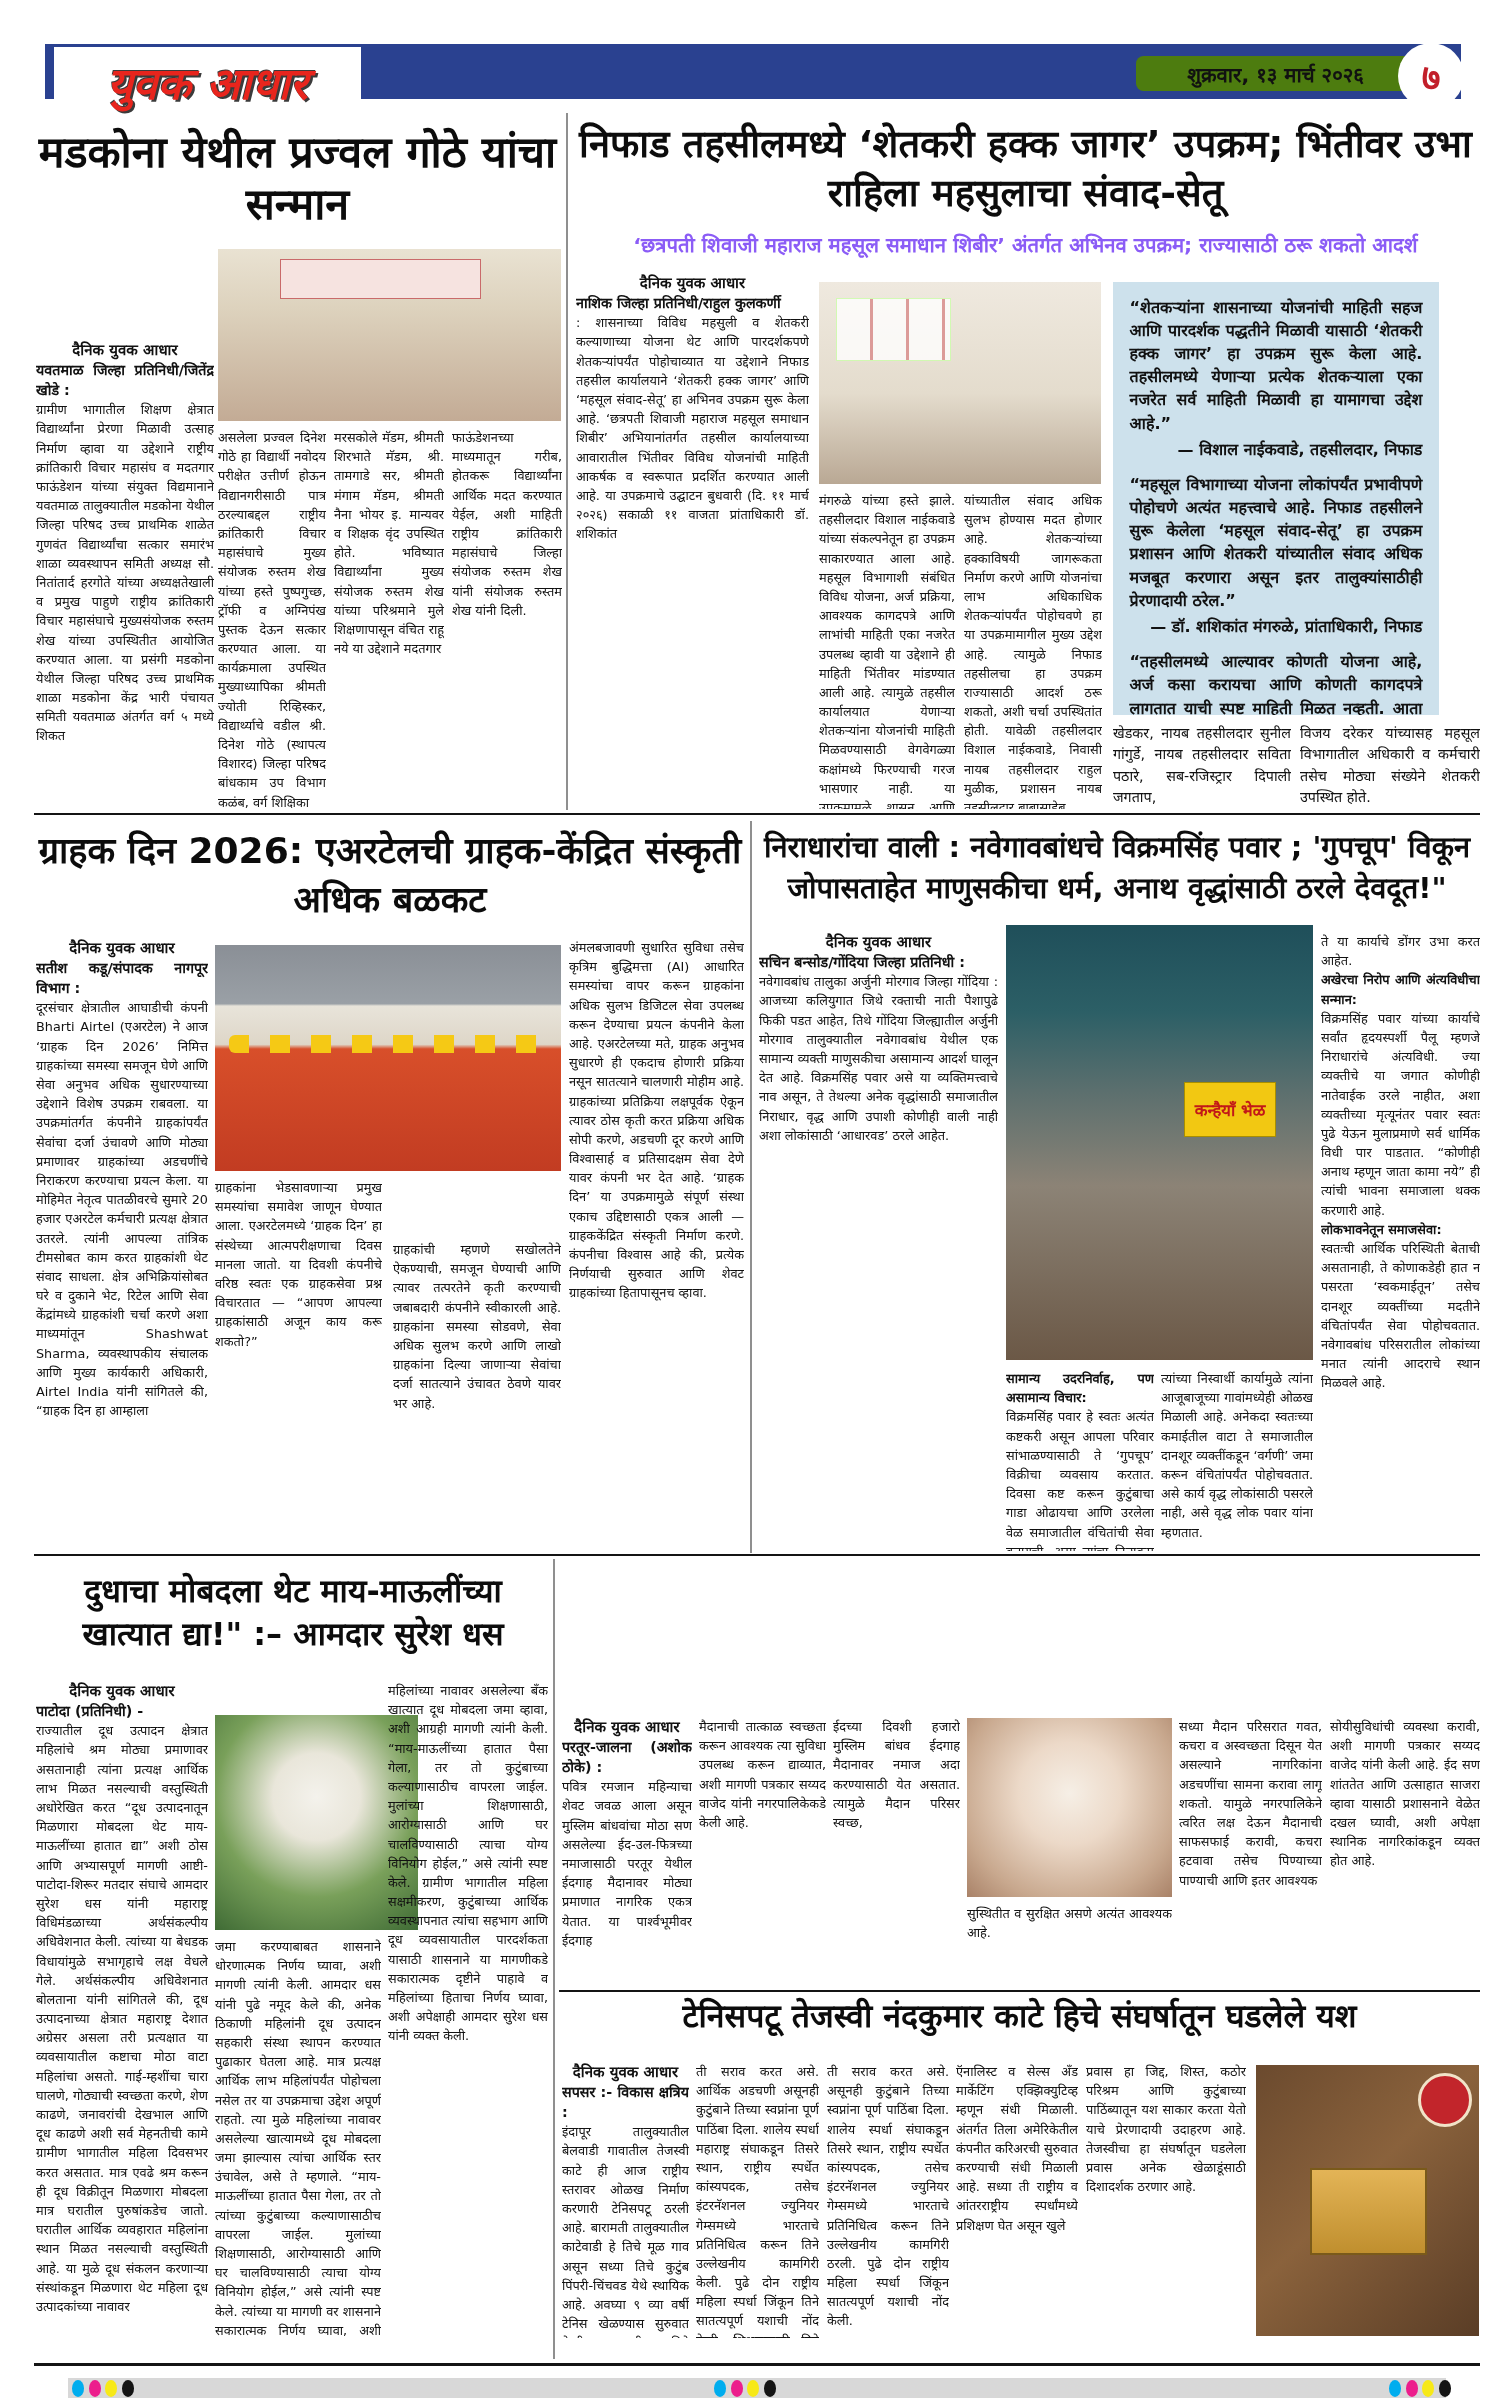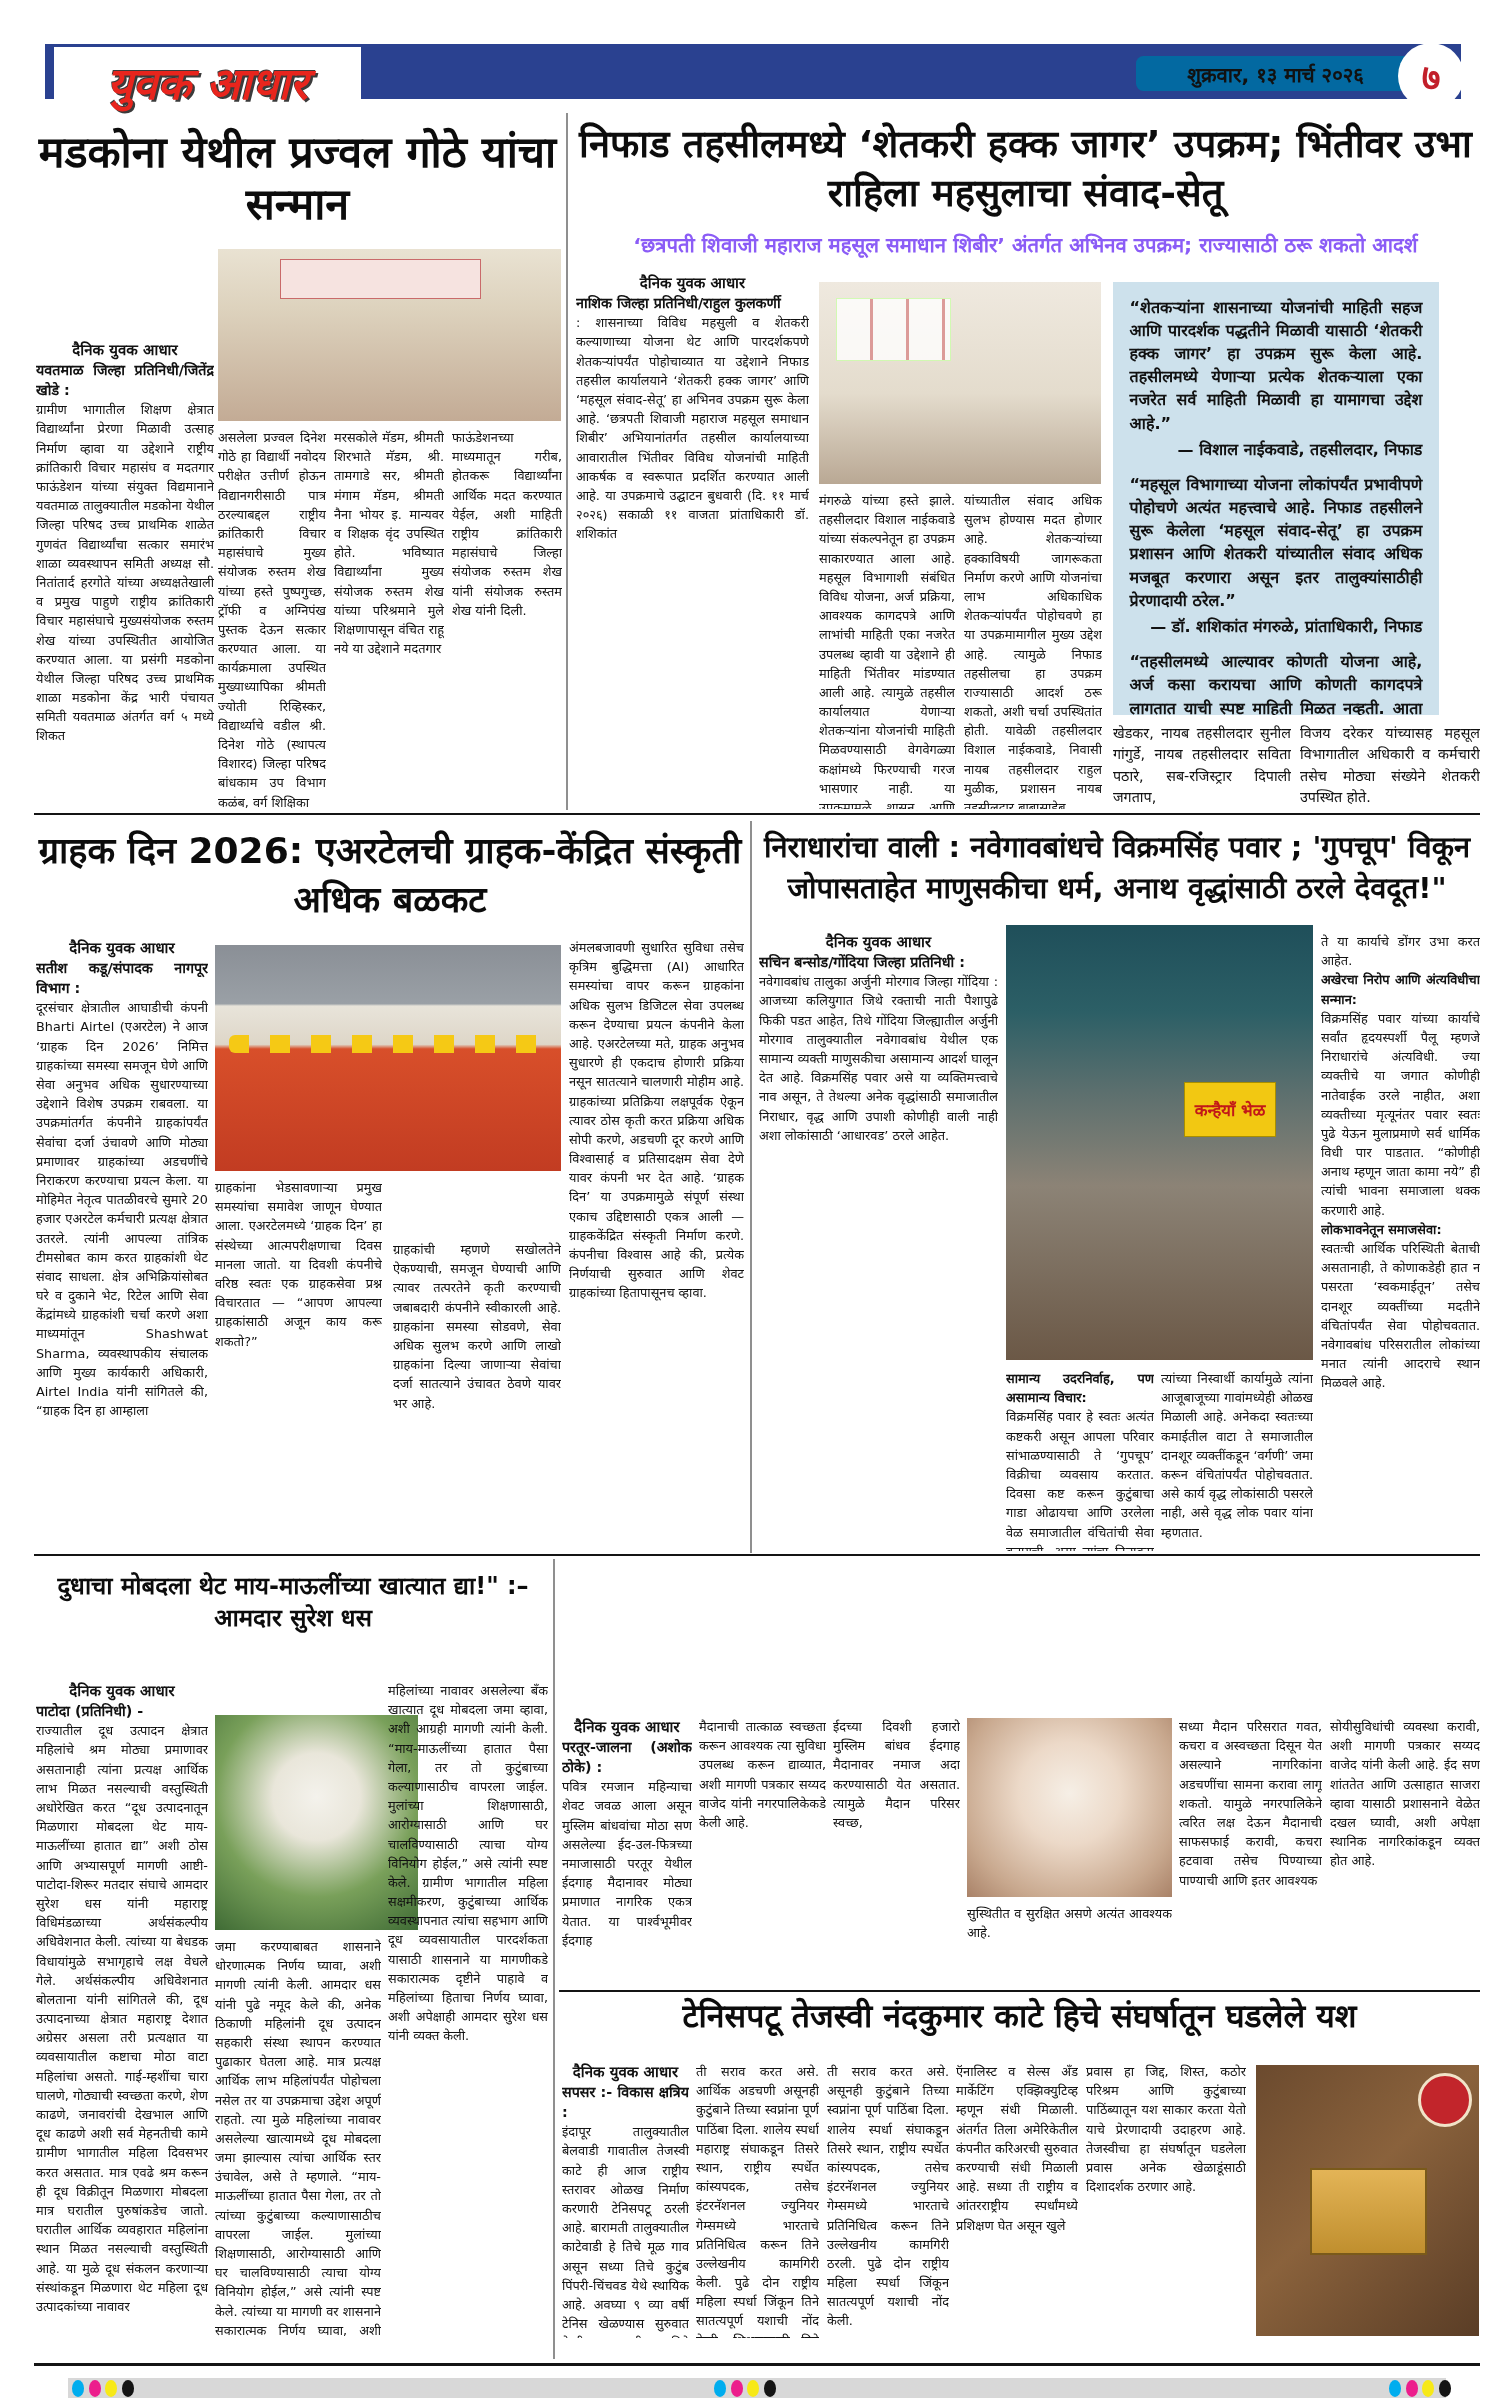--- a/index.html
+++ b/index.html
@@ -13,31 +13,31 @@
   .byline{font-weight:700;font-size:14.3px;line-height:1.4;}
   .runhead{font-weight:800;}
   .photo{position:absolute;overflow:hidden;}
   .hrule{position:absolute;background:#141414;}
   .vrule{position:absolute;background:#8f8f8f;}
   
   #mast-bar{left:45px;top:44px;width:1416px;height:55px;background:#2a4190;}
   #logo-box{left:54px;top:47px;width:307px;height:70px;background:#ffffff;display:flex;align-items:center;justify-content:center;}
   #logo-text{font-size:44px;font-weight:800;font-style:italic;color:#e8251d;
              text-shadow:2.3px 2.3px 0 #3b3b3b,-0.8px -0.8px 0 #3b3b3b;white-space:nowrap;}
-  #date-box{left:1136px;top:56px;width:279px;height:35px;background:#0369a1;border-radius:7.5px;
+  #date-box{left:1136px;top:56px;width:279px;height:35px;background:#4d7c0f;border-radius:7.5px;
             display:flex;align-items:center;justify-content:center;font-size:20.3px;font-weight:700;}
   #page-circle{left:1398px;top:43px;width:66px;height:66px;background:#ffffff;border-radius:50%;
                display:flex;align-items:center;justify-content:center;font-size:36px;font-weight:800;color:#c21f2a;}
   
   #a1-hl{left:34px;top:127px;width:527px;font-size:43px;line-height:1.2;}
   #a2-hl{left:569px;top:120px;width:913px;font-size:38px;line-height:1.3;}
   #a2-sub{left:569px;top:230px;width:913px;font-size:20.3px;}
   #a3-hl{left:34px;top:827px;width:712px;font-size:36px;line-height:1.35;}
   #a4-hl{left:755px;top:827px;width:724px;font-size:29px;line-height:1.4;}
-  #a5-hl{left:36px;top:1570px;width:514px;font-size:24px;line-height:1.35;}
+  #a5-hl{left:36px;top:1570px;width:514px;font-size:32px;line-height:1.35;}
   #a6-hl{left:559px;top:1568px;width:921px;font-size:33px;line-height:1.35;}
   #a7-hl{left:559px;top:1997px;width:921px;font-size:32px;line-height:1.2;}
   
   #a1-c1{left:36px;top:340px;width:178px;height:467px;}
   #a1-ph{left:218px;top:249px;width:343px;height:172px;background:linear-gradient(180deg,#e9e2d2 0%,#ddd2bd 35%,#c3ab95 100%);}
   #a1-c2{left:218px;top:428px;width:108px;height:380px;}
   #a1-c3{left:334px;top:428px;width:110px;height:380px;}
   #a1-c4{left:452px;top:428px;width:110px;height:380px;}
   
   #a2-c1{left:576px;top:273px;width:233px;height:536px;}

